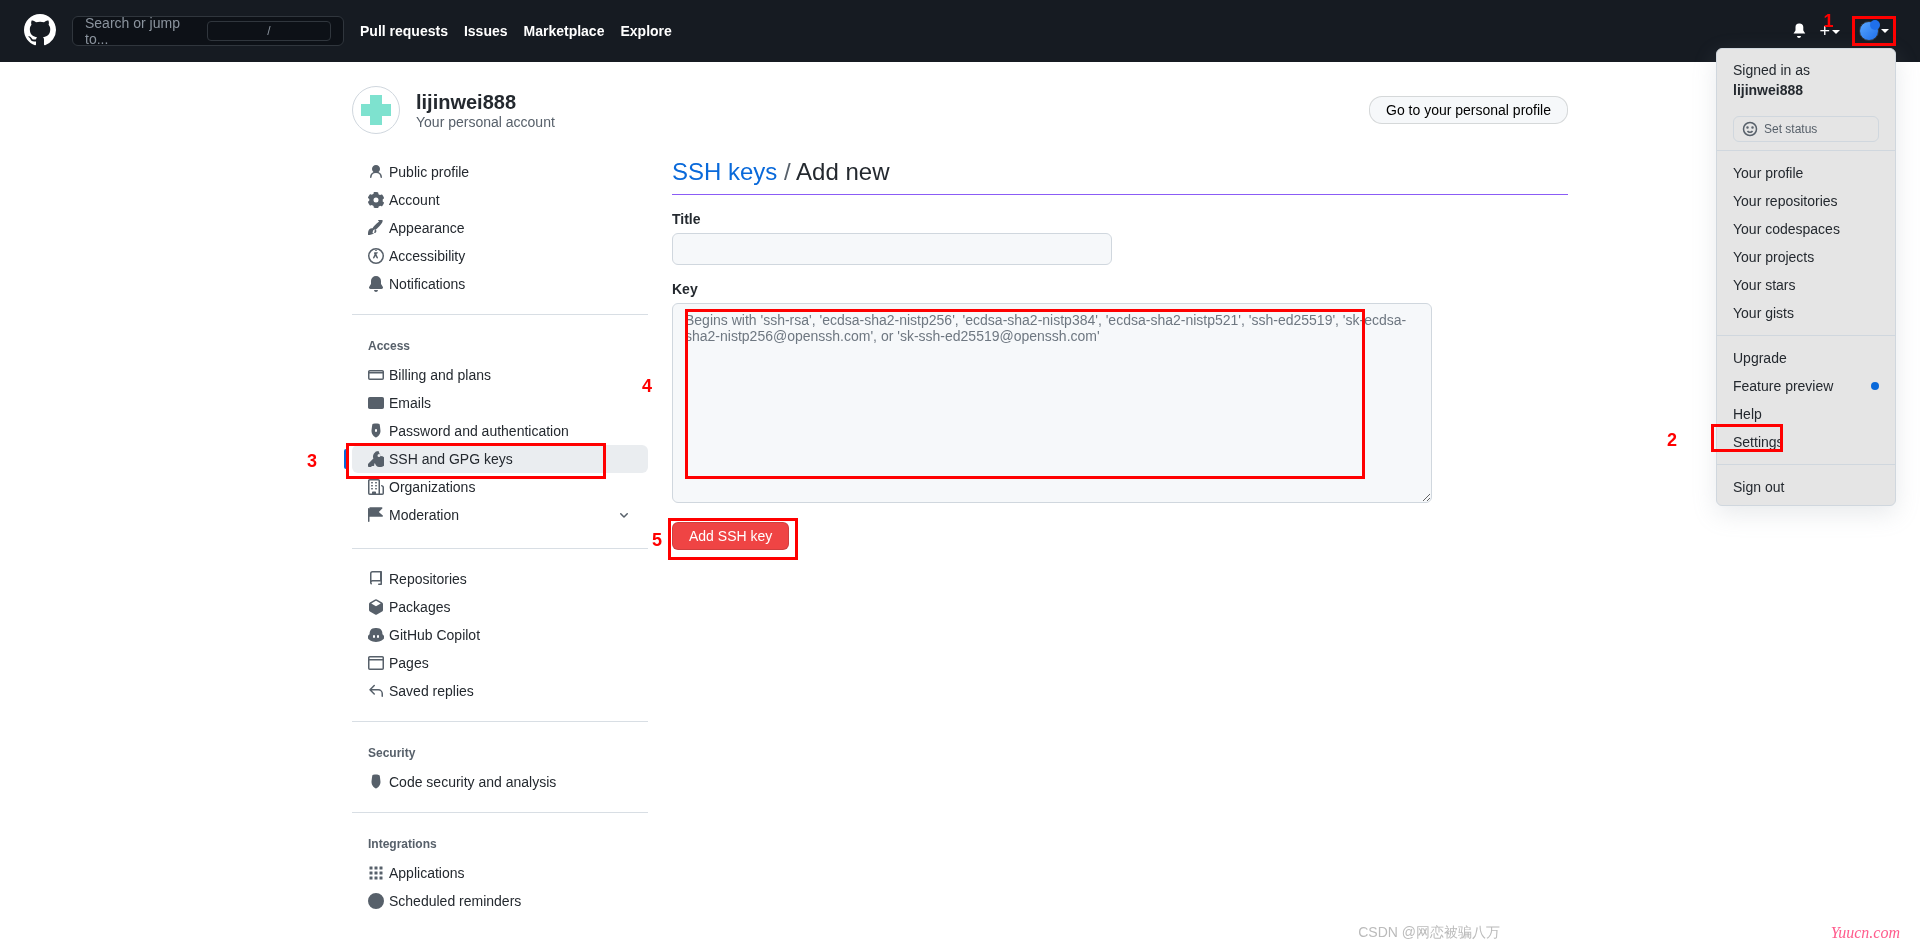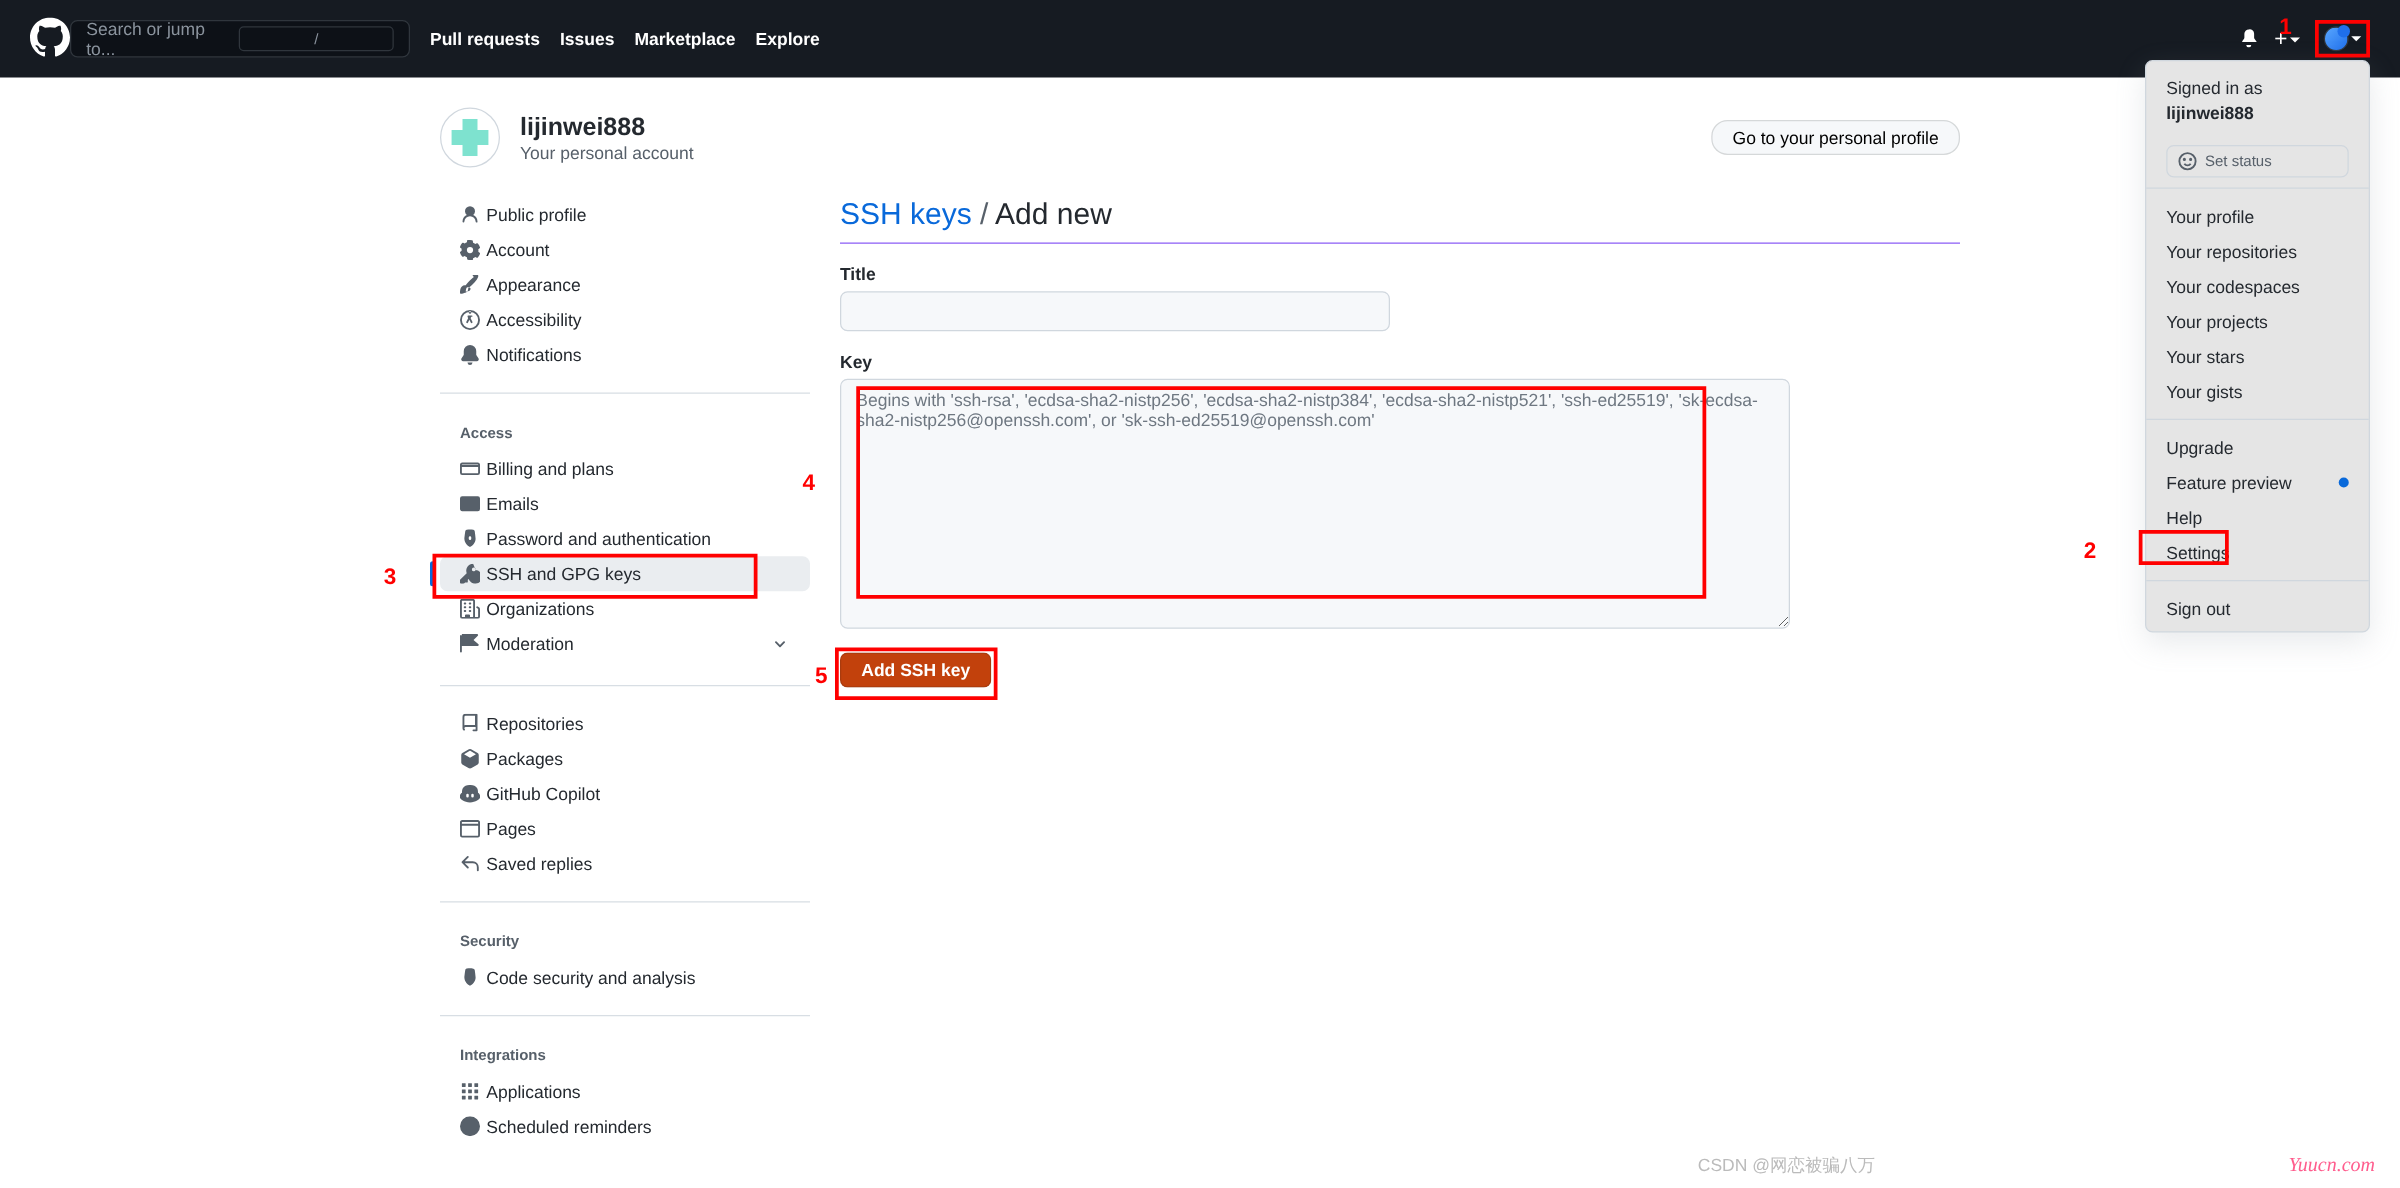--- a/index.html
+++ b/index.html
@@ -1,21 +1,21 @@
 <!DOCTYPE html>
 <html><head>
 <meta charset="utf-8">
 <style>
 * { margin: 0; padding: 0; box-sizing: border-box; }
 body { font-family: -apple-system, BlinkMacSystemFont, "Segoe UI", Helvetica, Arial, sans-serif; font-size: 14px; color: #24292f; background: #fff; width: 1920px; }
 
 
 .header { background: #161b22; height: 62px; display: flex; align-items: center; padding: 0 24px; color: #fff; }
 .logo-svg { fill: #fff; width: 32px; height: 32px; }
-.search-box { margin-left: 0; background: #0d1117; border: 1px solid #30363d; border-radius: 6px; width: 272px; height: 30px; display: flex; align-items: center; padding: 0 12px; color: #8b949e; font-size: 14px; }
+.search-box { margin-left: 16px; background: #0d1117; border: 1px solid #30363d; border-radius: 6px; width: 272px; height: 30px; display: flex; align-items: center; padding: 0 12px; color: #8b949e; font-size: 14px; }
 .search-box span { flex: 1; }
 .slash { border: 1px solid #30363d; border-radius: 4px; width: 20px; height: 20px; display: flex; align-items: center; justify-content: center; font-size: 12px; color: #8b949e; }
 .nav-links { display: flex; gap: 16px; margin-left: 16px; font-weight: 600; font-size: 14px; }
 .nav-links a { color: #fff; text-decoration: none; }
 .header-right { margin-left: auto; display: flex; align-items: center; gap: 12px; }
 .header-icon { color: #fff; }
 .avatar-small { width: 20px; height: 20px; border-radius: 50%; background: linear-gradient(135deg, #58a6ff, #1f6feb); border: 1px solid #30363d; position: relative; }
 .avatar-small::after { content: ''; position: absolute; top: -2px; right: -2px; width: 10px; height: 10px; background: #1f6feb; border-radius: 50%; }
 .caret-down { width: 0; height: 0; border-left: 4px solid transparent; border-right: 4px solid transparent; border-top: 4px solid #fff; display: inline-block; margin-left: 2px; vertical-align: middle; }
 .avatar-cell { border: 3px solid #ff0000; padding: 2px 4px; display: flex; align-items: center; }
@@ -59,21 +59,21 @@
 
 .page-title { font-size: 24px; font-weight: 400; padding-bottom: 8px; border-bottom: 1px solid #8b5cf6; margin-bottom: 16px; }
 .page-title a { color: #0969da; text-decoration: none; }
 .page-title .sep { color: #57606a; }
 
 .form-label { display: block; font-weight: 600; font-size: 14px; margin-bottom: 6px; }
 .form-input { width: 440px; height: 32px; border: 1px solid #d0d7de; border-radius: 6px; background: #f6f8fa; padding: 5px 12px; font-size: 14px; }
 .form-textarea { width: 100%; max-width: 760px; height: 200px; border: 1px solid #d0d7de; border-radius: 6px; background: #f6f8fa; padding: 8px 12px; font-size: 14px; font-family: inherit; resize: vertical; color: #24292f; }
 .form-textarea::placeholder { color: #6e7781; }
 .form-group { margin-bottom: 16px; }
-.btn-primary { background: #c2410c; color: #fff; border: 1px solid rgba(27,31,36,0.15); border-radius: 6px; padding: 5px 16px; font-size: 14px; font-weight: 700; cursor: pointer; }
+.btn-primary { background: #ef4444; color: #fff; border: 1px solid rgba(27,31,36,0.15); border-radius: 6px; padding: 5px 16px; font-size: 14px; font-weight: 400; cursor: pointer; }
 
 .watermark1 { position: fixed; bottom: 8px; right: 20px; color: #ff5c8d; font-size: 16px; font-style: italic; font-family: Georgia, serif; }
 .watermark2 { position: fixed; bottom: 8px; right: 420px; color: #bbb; font-size: 14px; }
 </style>
 </head>
 <body>
 
 <div class="header">
   <a>
     <svg class="logo-svg" viewBox="0 0 16 16">

